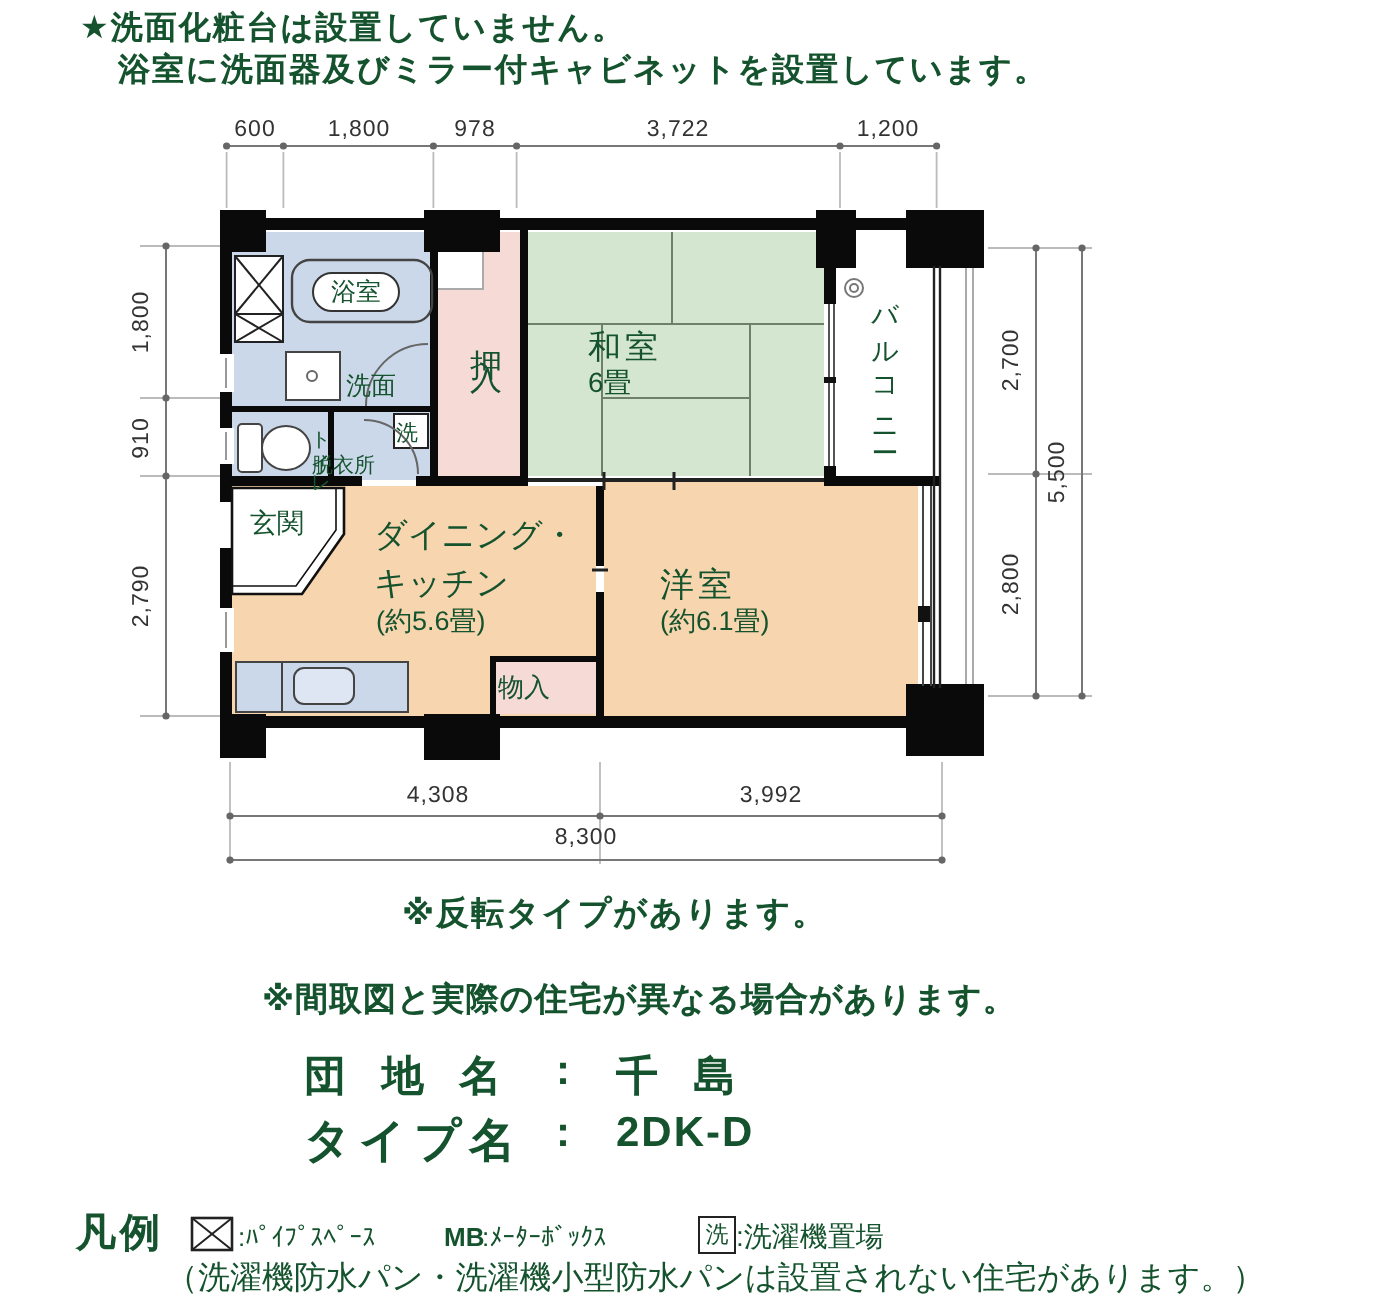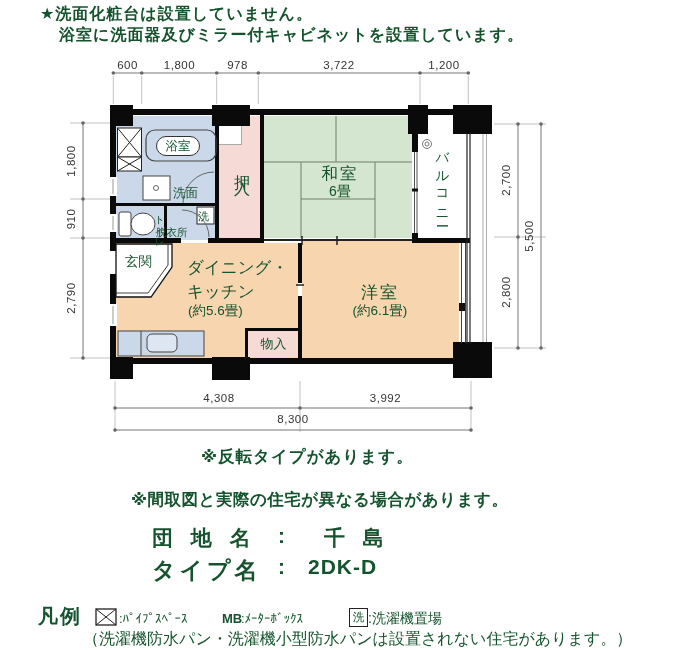--- a/index.html
+++ b/index.html
@@ -11,21 +11,21 @@
   .abs{position:absolute;}
   .fill{position:absolute;z-index:1;}
   .wall{position:absolute;background:#0a0a0a;z-index:2;}
   .gap{position:absolute;background:#ffffff;z-index:3;}
   svg.overlay{position:absolute;left:0;top:0;z-index:4;pointer-events:none;}
   .lbl{position:absolute;z-index:5;white-space:nowrap;color:#14532d;}
   .dim{position:absolute;z-index:5;font-size:11.5px;color:#333;text-align:center;letter-spacing:.5px;}
   .vdim{position:absolute;z-index:5;width:44px;height:16px;display:flex;align-items:center;justify-content:center;
         font-size:11.5px;color:#333;transform:rotate(-90deg);letter-spacing:.5px;}
   .vtext{writing-mode:vertical-rl;text-orientation:upright;}
-  .center{text-align:center;}
+  .center{}
   .boxlabel{border:1px solid #333;background:#fff;display:flex;align-items:center;justify-content:center;}
 </style>
 </head>
 <body>
 
 <div class="lbl" style="left:40px;top:4px;font-size:16px;font-weight:600;letter-spacing:1px;">★洗面化粧台は設置していません。</div>
 <div class="lbl" style="left:59px;top:25px;font-size:16px;font-weight:600;letter-spacing:1px;">浴室に洗面器及びミラー付キャビネットを設置しています。</div>
 
 <div class="fill" style="left:116px;top:116px;width:99px;height:87px;background:#cbd8ea;"></div>
 <div class="fill" style="left:116px;top:206px;width:48px;height:34px;background:#cbd8ea;"></div>
@@ -232,21 +232,21 @@
 <div class="vdim" style="left:507px;top:228px;">5,500</div>
 <div class="dim" style="left:115px;top:392px;width:208px;">4,308</div>
 <div class="dim" style="left:300px;top:392px;width:171px;">3,992</div>
 <div class="dim" style="left:115px;top:413px;width:356px;">8,300</div>
 
 <div class="lbl" style="left:201px;top:446px;font-size:16.5px;font-weight:600;letter-spacing:1px;">※反転タイプがあります。</div>
 <div class="lbl" style="left:131px;top:489px;font-size:16.5px;font-weight:600;letter-spacing:.5px;">※間取図と実際の住宅が異なる場合があります。</div>
 
 <div class="lbl" style="left:152px;top:524px;font-size:21px;font-weight:700;letter-spacing:6px;">団 地 名</div>
 <div class="lbl" style="left:278px;top:524px;font-size:21px;font-weight:700;">:</div>
-<div class="lbl" style="left:308px;top:524px;font-size:21px;font-weight:700;letter-spacing:6px;margin-left:16px;">千 島</div>
+<div class="lbl" style="left:308px;top:524px;font-size:21px;font-weight:700;letter-spacing:6px;">千 島</div>
 <div class="lbl" style="left:152px;top:555px;font-size:23px;font-weight:700;letter-spacing:4px;">タイプ名</div>
 <div class="lbl" style="left:278px;top:555px;font-size:21px;font-weight:700;">:</div>
 <div class="lbl" style="left:308px;top:555px;font-size:21px;font-weight:700;letter-spacing:1px;">2DK-D</div>
 
 <div class="lbl" style="left:38px;top:603px;font-size:20px;font-weight:700;letter-spacing:2px;">凡例</div>
 <svg class="abs" style="left:95px;top:608px;z-index:5;" width="22" height="18" viewBox="0 0 22 18">
   <rect x="1" y="1" width="20" height="16" fill="#fff" stroke="#222" stroke-width="1.3"></rect>
   <line x1="1" y1="1" x2="21" y2="17" stroke="#222" stroke-width="1"></line>
   <line x1="21" y1="1" x2="1" y2="17" stroke="#222" stroke-width="1"></line>
 </svg>

